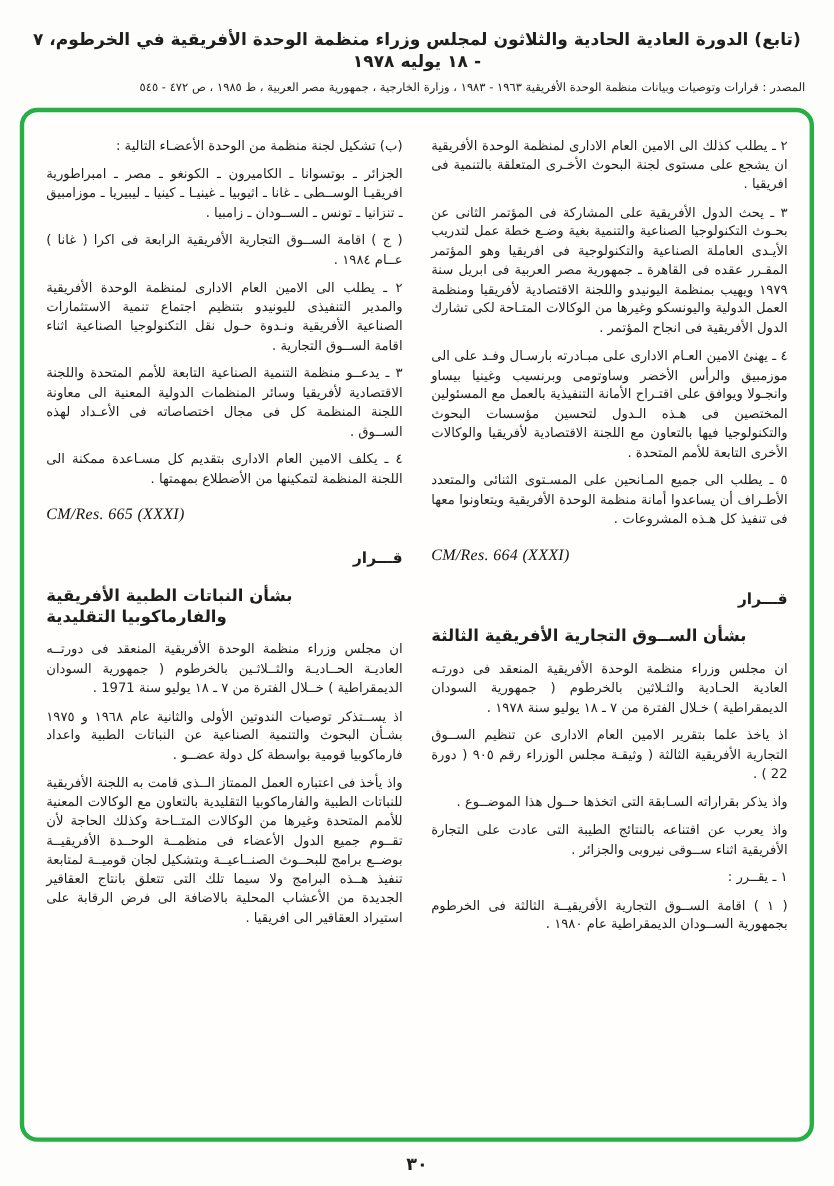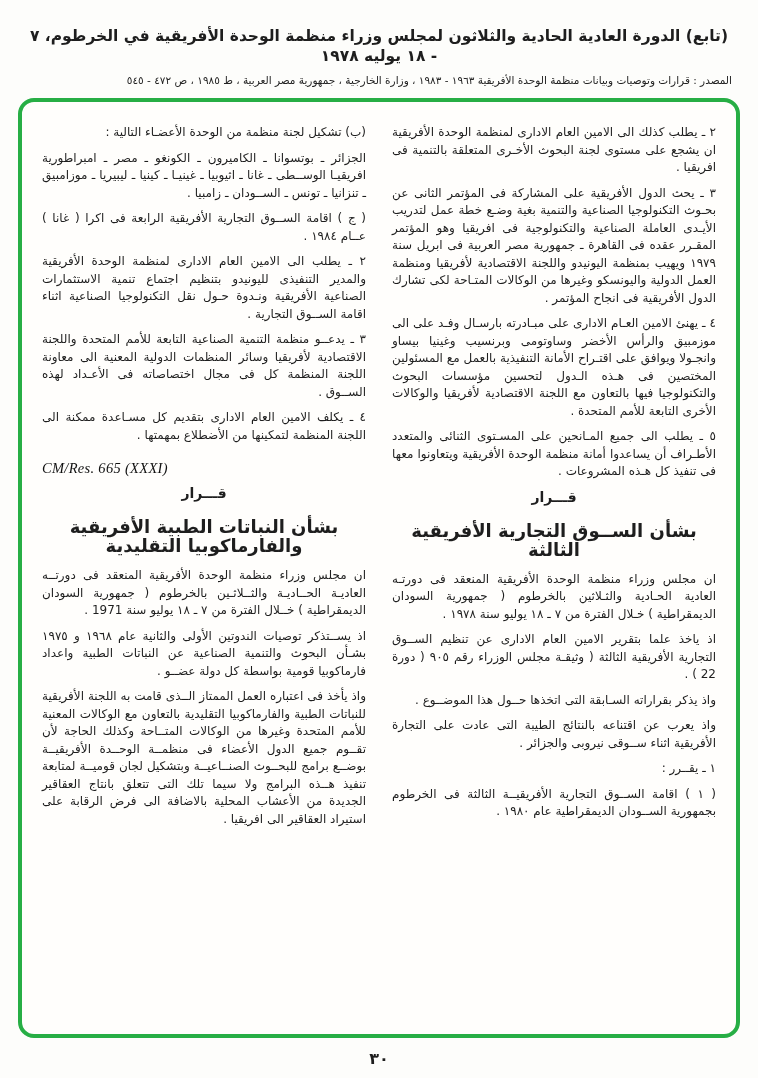--- a/index.html
+++ b/index.html
@@ -33,25 +33,25 @@
     font-size:12px; line-height:17.5px; text-align:justify;
     margin-bottom:8px;
   }
   .ref {
     direction:ltr; text-align:left;
     font-family:"Liberation Serif", serif;
     font-size:14.5px; letter-spacing:0.3px;
     margin:16px 0 8px 0; color:#111;font-style:italic;
   }
   .res-title {
-    text-align:center; font-size:14px; font-weight:bold;
-    margin:8px 0 10px 0;
+    font-size:14px; font-weight:bold;
+    margin:23px 0 10px 0;
   }
   .res-subject {
-    text-align:center; font-size:18px; font-weight:bold;
+    text-align:left; font-size:15px; font-weight:bold;
     line-height:19px; margin-bottom:12px;margin-top:16px;
   }
   .page-number {
     position:absolute; bottom:10px; left:0; right:0;
     text-align:center; font-size:16px; font-weight:bold;
   }
 </style>
 </head>
 <body>
 
@@ -62,20 +62,21 @@
     <div class="header-source">المصدر : قرارات وتوصيات وبيانات منظمة الوحدة الأفريقية ١٩٦٣ - ١٩٨٣ ، وزارة الخارجية ، جمهورية مصر العربية ، ط ١٩٨٥ ، ص ٤٧٢ - ٥٤٥</div>
   </header>
 
   <div class="frame">
 
     <div class="col">
       <p class="para">٢ ـ يطلب كذلك الى الامين العام الادارى لمنظمة الوحدة الأفريقية ان يشجع على مستوى لجنة البحوث الأخـرى المتعلقة بالتنمية فى افريقيا .</p>
       <p class="para">٣ ـ يحث الدول الأفريقية على المشاركة فى المؤتمر الثانى عن بحـوث التكنولوجيا الصناعية والتنمية بغية وضـع خطة عمل لتدريب الأيـدى العاملة الصناعية والتكنولوجية فى افريقيا وهو المؤتمر المقـرر عقده فى القاهرة ـ جمهورية مصر العربية فى ابريل سنة ١٩٧٩ ويهيب بمنظمة اليونيدو واللجنة الاقتصادية لأفريقيا ومنظمة العمل الدولية واليونسكو وغيرها من الوكالات المتـاحة لكى تشارك الدول الأفريقية فى انجاح المؤتمر .</p>
       <p class="para">٤ ـ يهنئ الامين العـام الادارى على مبـادرته بارسـال وفـد على الى موزمبيق والرأس الأخضر وساوتومى وبرنسيب وغينيا بيساو وانجـولا ويوافق على اقتـراح الأمانة التنفيذية بالعمل مع المسئولين المختصين فى هـذه الـدول لتحسين مؤسسات البحوث والتكنولوجيا فيها بالتعاون مع اللجنة الاقتصادية لأفريقيا والوكالات الأخرى التابعة للأمم المتحدة .</p>
       <p class="para">٥ ـ يطلب الى جميع المـانحين على المسـتوى الثنائى والمتعدد الأطـراف أن يساعدوا أمانة منظمة الوحدة الأفريقية ويتعاونوا معها فى تنفيذ كل هـذه المشروعات .</p>
+      <div class="ref">CM/Res. 664 (XXXI)</div>
       <div class="res-title">قـــرار</div>
       <div class="res-subject">بشأن الســوق التجارية الأفريقية الثالثة</div>
       <p class="para">ان مجلس وزراء منظمة الوحدة الأفريقية المنعقد فى دورتـه العادية الحـادية والثـلاثين بالخرطوم ( جمهورية السودان الديمقراطية ) خـلال الفترة من ٧ ـ ١٨ يوليو سنة ١٩٧٨ .</p>
       <p class="para">اذ ياخذ علما بتقرير الامين العام الادارى عن تنظيم الســوق التجارية الأفريقية الثالثة ( وثيقـة مجلس الوزراء رقم ٩٠٥ ( دورة 22 ) .</p>
       <p class="para">واذ يذكر بقراراته السـابقة التى اتخذها حــول هذا الموضــوع .</p>
       <p class="para">واذ يعرب عن اقتناعه بالنتائج الطيبة التى عادت على التجارة الأفريقية اثناء ســوقى نيروبى والجزائر .</p>
       <p class="para">١ ـ يقــرر :</p>
       <p class="para">( ١ ) اقامة الســوق التجارية الأفريقيــة الثالثة فى الخرطوم بجمهورية الســودان الديمقراطية عام ١٩٨٠ .</p>
     </div>
 

